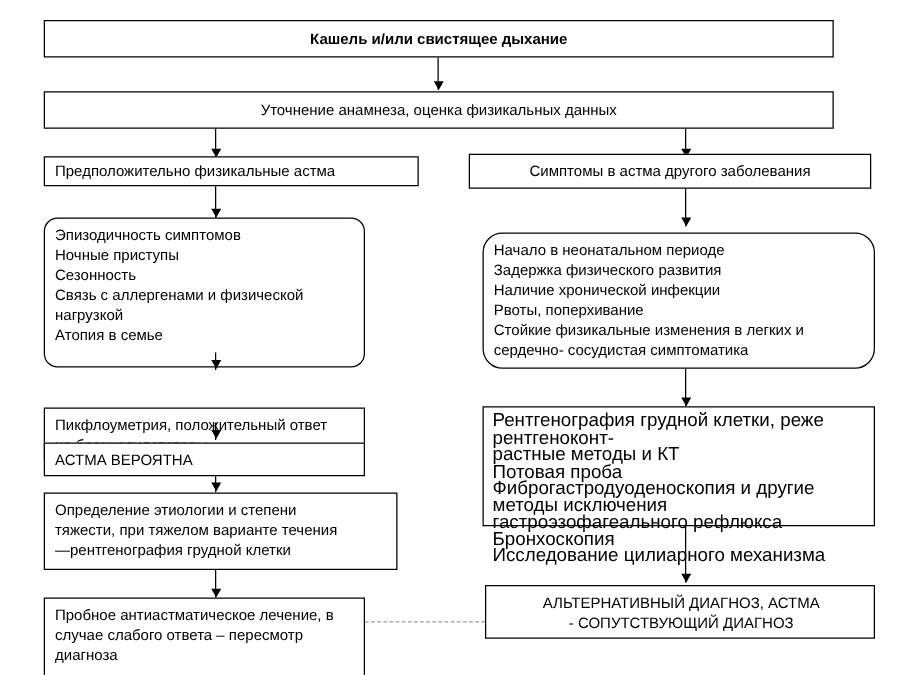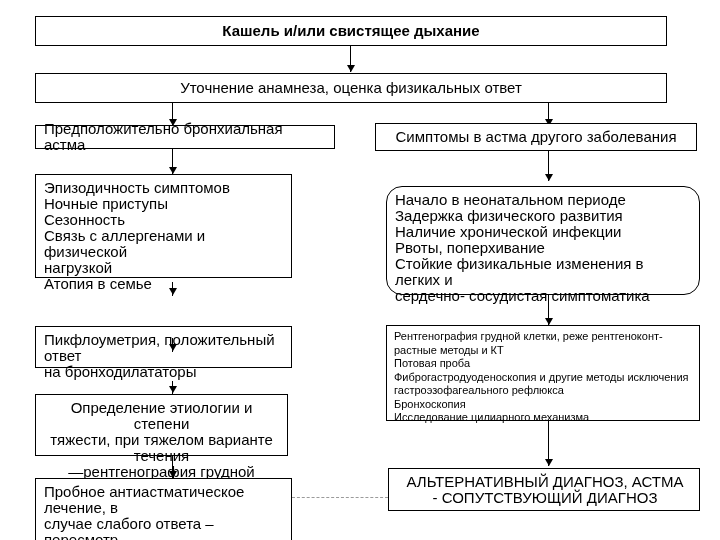--- a/index.html
+++ b/index.html
@@ -15,39 +15,39 @@
     overflow: hidden;
     font-family: "Liberation Sans", "DejaVu Sans", sans-serif;
     color: #000000;
   }
   .box {
     position: absolute;
     box-sizing: border-box;
     border: 1px solid #000000;
     background: #ffffff;
     padding: 5px 8px;
-    font-size: 15px;
+    font-size: 12px;
     line-height: 16px;
     white-space: pre-line;
   }
   .box.center {
     text-align: center;
   }
   .box.bold {
     font-weight: bold;
   }
   .box.vcenter {
     display: flex;
     align-items: center;
   }
   .box.vcenter.center {
     justify-content: center;
   }
   .box.small {
-    font-size: 11px;
+    font-size: 15px;
     line-height: 13.5px;
     padding: 4px 7px;
   }
   
   .vline {
     position: absolute;
     width: 1px;
     background: #000000;
   }
   .arrowhead {
@@ -67,39 +67,39 @@
 </head>
 <body>
 
 <div id="canvas">
 
   <div class="box center bold vcenter" style="left:35px; top:16px; width:632px; height:30px;">Кашель и/или свистящее дыхание</div>
 
   <div class="vline" style="left:350px; top:46px; height:26px;"></div>
   <div class="arrowhead" style="left:347px; top:65px;"></div>
 
-  <div class="box center vcenter" style="left:35px; top:73px; width:632px; height:30px;">Уточнение анамнеза, оценка физикальных ответ</div>
+  <div class="box center vcenter" style="left:35px; top:73px; width:632px; height:30px;">Уточнение анамнеза, оценка физикальных данных</div>
 
   <div class="vline" style="left:172px; top:103px; height:23px;"></div>
   <div class="arrowhead" style="left:169px; top:119px;"></div>
 
   <div class="vline" style="left:548px; top:103px; height:23px;"></div>
   <div class="arrowhead" style="left:545px; top:119px;"></div>
 
-  <div class="box vcenter" style="left:35px; top:125px; width:300px; height:24px;">Предположительно бронхиальная астма</div>
+  <div class="box vcenter" style="left:35px; top:125px; width:300px; height:24px;">Предположительно физикальные астма</div>
 
   <div class="box center vcenter" style="left:375px; top:123px; width:322px; height:28px;">Симптомы в астма другого заболевания</div>
 
   <div class="vline" style="left:172px; top:149px; height:25px;"></div>
   <div class="arrowhead" style="left:169px; top:167px;"></div>
 
   <div class="vline" style="left:548px; top:151px; height:30px;"></div>
   <div class="arrowhead" style="left:545px; top:174px;"></div>
 
-  <div class="box" style="left:35px; top:174px; width:257px; height:104px;">Эпизодичность симптомов
+  <div class="box" style="left:35px; top:174px; width:257px; height:120px;border-radius:11px;">Эпизодичность симптомов
 Ночные приступы
 Сезонность
 Связь с аллергенами и  физической
 нагрузкой
 Атопия в семье</div>
 
   <div class="box" style="left:386px; top:186px; width:314px; height:109px;border-radius:16px;">Начало в неонатальном периоде
 Задержка физического развития
 Наличие хронической инфекции
 Рвоты, поперхивание
@@ -111,25 +111,26 @@
 
   <div class="vline" style="left:548px; top:295px; height:30px;"></div>
   <div class="arrowhead" style="left:545px; top:318px;"></div>
 
   <div class="box" style="left:35px; top:296px; width:257px; height:42px;margin-top:30px;">Пикфлоуметрия, положительный ответ
 на бронходилататоры</div>
 
   <div class="vline" style="left:172px; top:338px; height:14px;"></div>
   <div class="arrowhead" style="left:169px; top:344px;"></div>
 
+  <div class="box vcenter" style="left:35px; top:354px; width:257px; height:27px;">АСТМА ВЕРОЯТНА</div>
 
   <div class="vline" style="left:172px; top:381px; height:13px;"></div>
   <div class="arrowhead" style="left:169px; top:386px;"></div>
 
-  <div class="box" style="left:35px; top:394px; width:253px; height:62px;text-align:center;">Определение этиологии и степени
+  <div class="box" style="left:35px; top:394px; width:283px; height:62px;">Определение этиологии и степени
 тяжести, при тяжелом варианте течения
 —рентгенография грудной клетки</div>
 
   <div class="vline" style="left:172px; top:456px; height:22px;"></div>
   <div class="arrowhead" style="left:169px; top:471px;"></div>
 
   <div class="box" style="left:35px; top:478px; width:257px; height:72px;">Пробное антиастматическое лечение, в
 случае слабого ответа – пересмотр
 диагноза</div>
 

